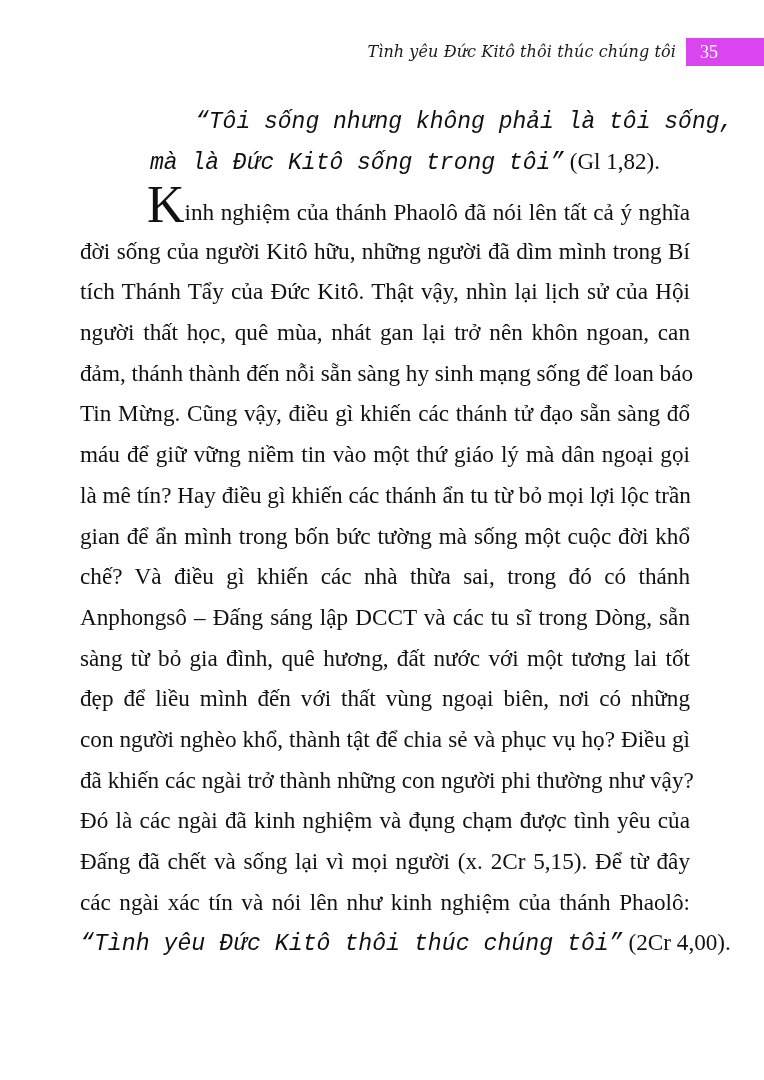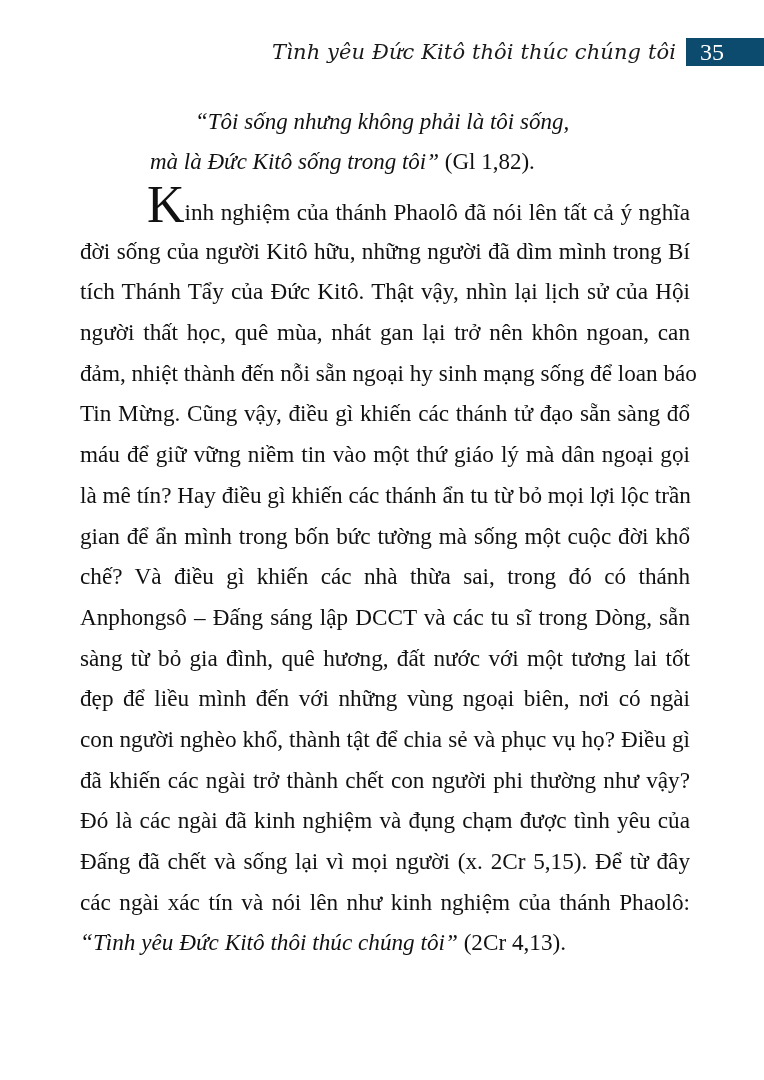--- a/index.html
+++ b/index.html
@@ -21,36 +21,36 @@
     left: 0;
     width: 764px;
     height: 32px;
   }
   .header-title {
     position: absolute;
     right: 88px;
     top: 0;
     font-family: "DejaVu Serif", serif;
     font-style: italic;
-    font-size: 21px;
+    font-size: 16px;
     line-height: 32px;
     color: #1a1a1a;
     white-space: nowrap;
     letter-spacing: 0.1px;
   }
   .page-badge {
     position: absolute;
     left: 686px;
     top: 2px;
     width: 78px;
     height: 28px;
-    background: #0c4a6e;
+    background: #d946ef;
     color: #ffffff;
     font-family: "Liberation Serif", serif;
-    font-size: 24px;
+    font-size: 18px;
     line-height: 28px;
     padding-left: 14px;
     box-sizing: border-box;
   }
   .epigraph {
     position: absolute;
     top: 102px;
     left: 140px;
     width: 445px;
     font-size: 23px;
@@ -84,48 +84,48 @@
     text-align-last: left;
   }
   .first-line {
     padding-left: 67px;
   }
   .drop-cap {
     font-size: 52px;
     line-height: 30px;
     vertical-align: -2px;
   }
-  .it { font-style: italic; }
+  .it { font-style: italic; font-family: Liberation Mono, monospace; }
 </style>
 </head>
 <body>
 
 <div class="running-header">
   <span class="header-title">Tình yêu Đức Kitô thôi thúc chúng tôi</span>
   <span class="page-badge">35</span>
 </div>
 
 <div class="epigraph">
   <span class="epigraph-line l1 it">“Tôi sống nhưng không phải là tôi sống,</span>
   <span class="epigraph-line l2"><span class="it">mà là Đức Kitô sống trong tôi”</span><span> (Gl 1,82).</span></span>
 </div>
 
 <div class="body-text">
   <span class="body-line first-line"><span class="drop-cap">K</span><span>inh nghiệm của thánh Phaolô đã nói lên tất cả ý nghĩa</span></span>
   <span class="body-line">đời sống của người Kitô hữu, những người đã dìm mình trong Bí</span>
   <span class="body-line">tích Thánh Tẩy của Đức Kitô. Thật vậy, nhìn lại lịch sử của Hội</span>
   <span class="body-line">người thất học, quê mùa, nhát gan lại trở nên khôn ngoan, can</span>
-  <span class="body-line">đảm, nhiệt thành đến nỗi sẵn ngoại hy sinh mạng sống để loan báo</span>
+  <span class="body-line">đảm, thánh thành đến nỗi sẵn sàng hy sinh mạng sống để loan báo</span>
   <span class="body-line">Tin Mừng. Cũng vậy, điều gì khiến các thánh tử đạo sẵn sàng đổ</span>
   <span class="body-line">máu để giữ vững niềm tin vào một thứ giáo lý mà dân ngoại gọi</span>
   <span class="body-line">là mê tín? Hay điều gì khiến các thánh ẩn tu từ bỏ mọi lợi lộc trần</span>
   <span class="body-line">gian để ẩn mình trong bốn bức tường mà sống một cuộc đời khổ</span>
   <span class="body-line">chế? Và điều gì khiến các nhà thừa sai, trong đó có thánh</span>
   <span class="body-line">Anphongsô – Đấng sáng lập DCCT và các tu sĩ trong Dòng, sẵn</span>
   <span class="body-line">sàng từ bỏ gia đình, quê hương, đất nước với một tương lai tốt</span>
-  <span class="body-line">đẹp để liều mình đến với những vùng ngoại biên, nơi có ngài</span>
+  <span class="body-line">đẹp để liều mình đến với thất vùng ngoại biên, nơi có những</span>
   <span class="body-line">con người nghèo khổ, thành tật để chia sẻ và phục vụ họ? Điều gì</span>
-  <span class="body-line">đã khiến các ngài trở thành chết con người phi thường như vậy?</span>
+  <span class="body-line">đã khiến các ngài trở thành những con người phi thường như vậy?</span>
   <span class="body-line">Đó là các ngài đã kinh nghiệm và đụng chạm được tình yêu của</span>
   <span class="body-line">Đấng đã chết và sống lại vì mọi người (x. 2Cr 5,15). Để từ đây</span>
   <span class="body-line">các ngài xác tín và nói lên như kinh nghiệm của thánh Phaolô:</span>
-  <span class="body-line last"><span class="it">“Tình yêu Đức Kitô thôi thúc chúng tôi”</span><span> (2Cr 4,13).</span></span>
+  <span class="body-line last"><span class="it">“Tình yêu Đức Kitô thôi thúc chúng tôi”</span><span> (2Cr 4,00).</span></span>
 </div>
 
 </body></html>

